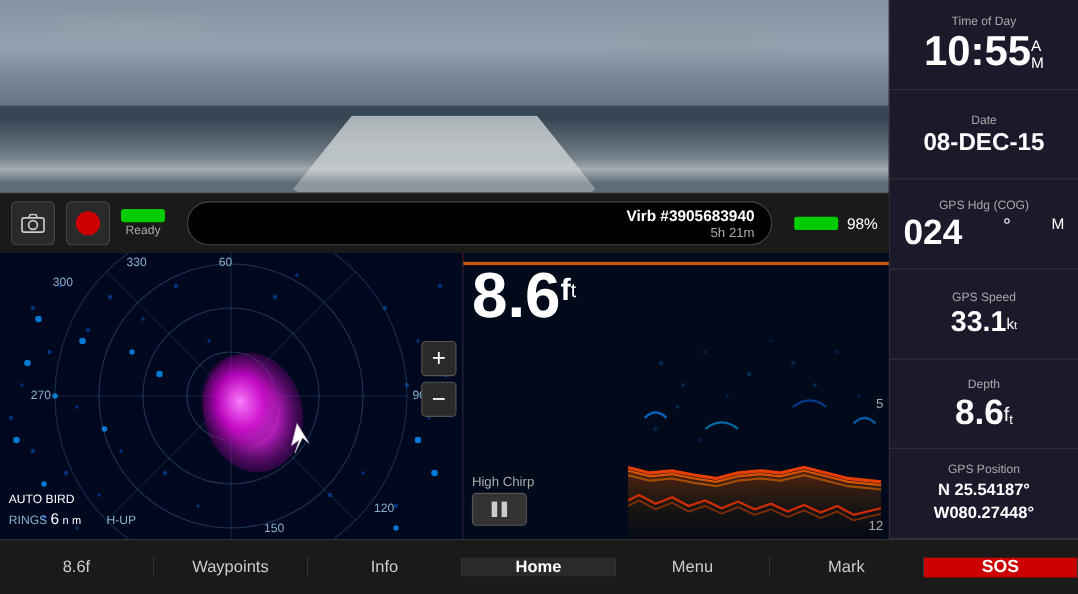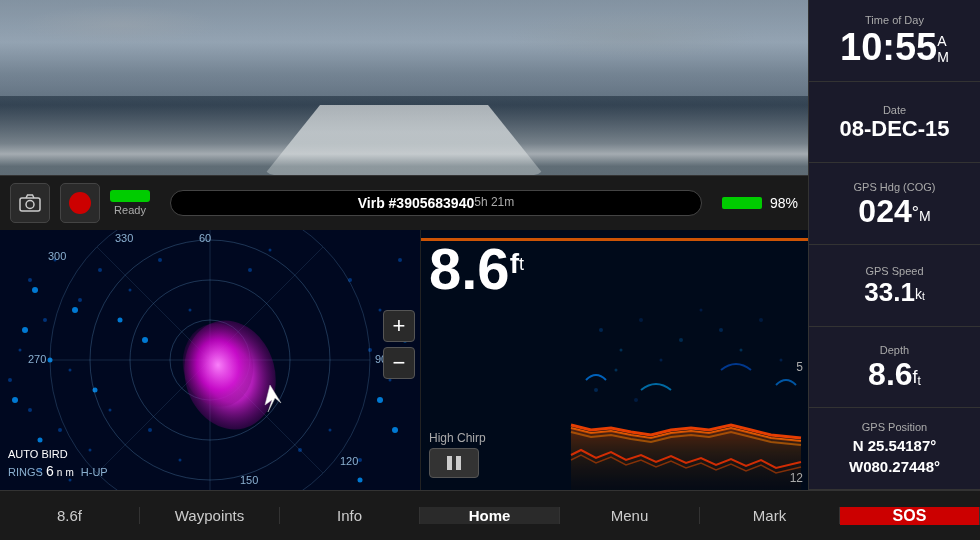--- a/index.html
+++ b/index.html
@@ -138,22 +138,22 @@
       color: #aaa;
       font-size: 11px;
     }
 
     .device-info {
       flex: 1;
       background: #000;
       border: 1px solid #444;
       border-radius: 20px;
       display: flex;
-      flex-direction: row;
-      align-items: flex-start;
+      flex-direction: column;
+      align-items: flex-end;
       justify-content: center;
       padding: 4px 15px;
       margin: 0 10px;
     }
 
     .device-name {
       color: #fff;
       font-size: 14px;
       font-weight: bold;
     }
@@ -443,21 +443,21 @@
         </div>
       </div>
 
       <div class="sidebar-item">
         <div class="sidebar-label">Date</div>
         <div class="sidebar-value" style="font-size:22px;">08-DEC-15</div>
       </div>
 
       <div class="sidebar-item">
         <div class="sidebar-label">GPS Hdg (COG)</div>
-        <div style="display:flex;align-items:flex-end;">
+        <div style="display:flex;gap:37px;">
           <span class="sidebar-value large">024</span>
           <span style="color:#fff;font-size:18px;margin-bottom:3px;">°</span>
           <span style="color:#fff;font-size:14px;margin-bottom:3px;">M</span>
         </div>
       </div>
 
       <div class="sidebar-item">
         <div class="sidebar-label">GPS Speed</div>
         <div style="display:flex;align-items:flex-end;">
           <span class="sidebar-value" style="font-size:26px;">33.1</span>
@@ -587,21 +587,21 @@
         <div style="width:32px;height:32px;background:#2a2a2a;border:1px solid #555;border-radius:4px;display:flex;align-items:center;justify-content:center;color:#fff;font-size:22px;cursor:pointer;">+</div>
         <div style="width:32px;height:32px;background:#2a2a2a;border:1px solid #555;border-radius:4px;display:flex;align-items:center;justify-content:center;color:#fff;font-size:22px;cursor:pointer;">−</div>
       </div>
 
       <div class="radar-info">
         <span class="auto-bird-label">AUTO BIRD</span><br>
         <span style="color:#8ab0d0;">RINGS</span>
         <span style="color:#fff;font-size:14px;">6</span>
         <span style="color:#fff;font-size:10px;">n</span>
         <span style="color:#fff;font-size:10px;">m</span>
-        <span style="color:#8ab0d0;margin-left:4px;">H-UP</span>
+        <span style="color:#8ab0d0;margin-left:20px;">H-UP</span>
       </div>
     </div>
 
     <div class="sonar-panel">
 
       <div class="sonar-top-bar"></div>
 
       <div style="position:absolute;top:2px;right:2px;width:8px;height:8px;background:#ff4400;border-radius:50;"></div>
 
       <svg width="388" height="260" viewBox="0 0 388 260" style="position:absolute;top:0;left:0;">

